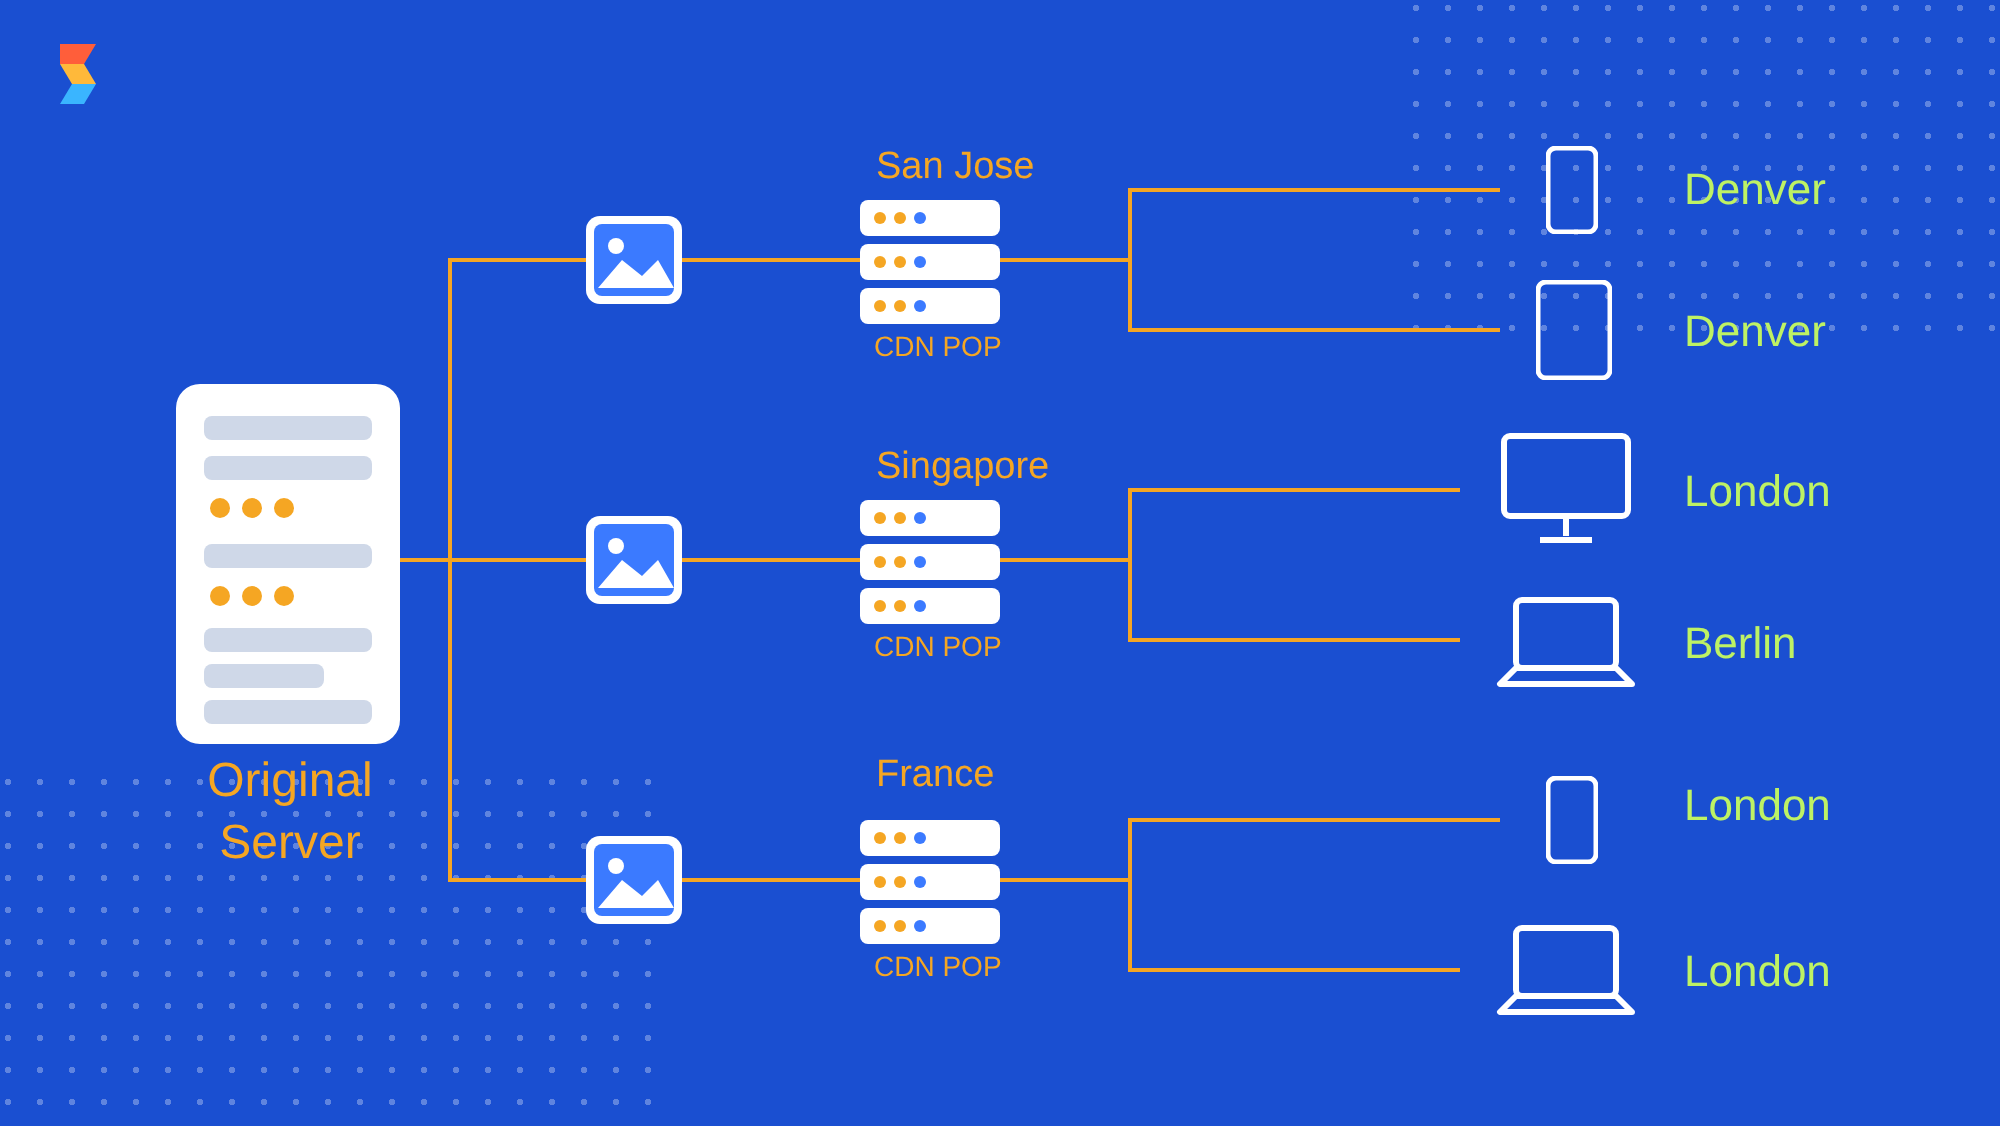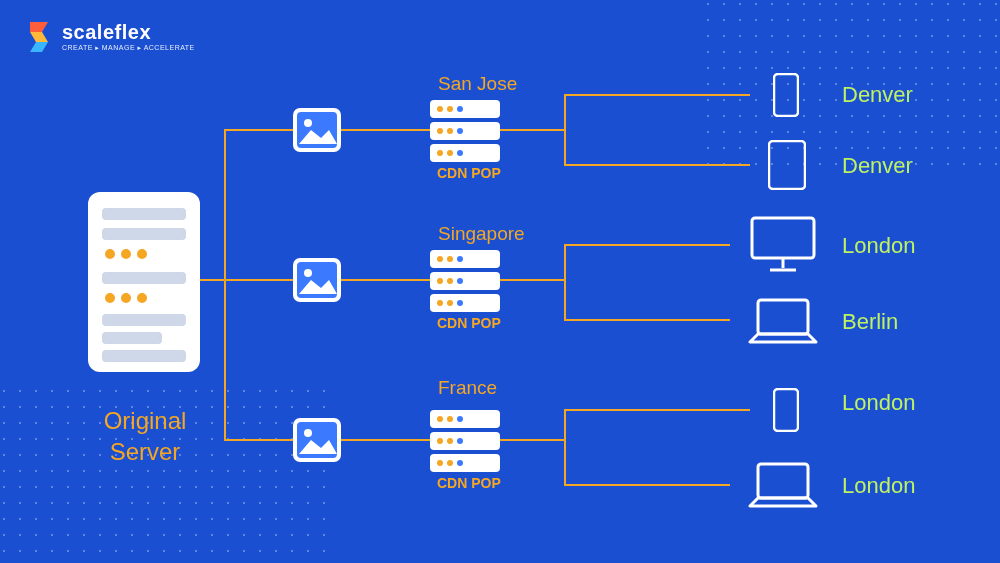--- a/index.html
+++ b/index.html
@@ -28,47 +28,43 @@
     gap: 8px;
   }
   .brand-text { color: #fff; }
   .brand-name { font-size: 20px; font-weight: 600; letter-spacing: 0.5px; }
   .brand-tag { font-size: 7px; letter-spacing: 0.5px; opacity: 0.9; }
 
   .orange { color: #f5a623; }
   .white { color: #bef264; }
   .label-large { font-size: 24px; text-align: center; line-height: 1.3; }
   .label-mid { font-size: 19px; }
-  .label-small { font-size: 14px; font-weight: bold; }
-
-  .origin-label { position: absolute; left: 85px; top: 375px; width: 120px; margin-top: 30px; }
+  .label-small { font-size: 14px; }
+
+  .origin-label { position: absolute; left: 85px; top: 375px; width: 120px; }
   .dev-label { position: absolute; left: 842px; font-size: 22px; }
 
   .pop-title { position: absolute; left: 438px; }
   .pop-sub { position: absolute; left: 437px; }
 
   svg.diagram { position: absolute; top: 0; left: 0; }
   .conn { stroke: #f5a623; stroke-width: 2; fill: none; }
 </style>
 </head>
 <body>
 
 <div class="dots-bl"></div>
 <div class="dots-tr"></div>
 
 <div class="brand">
   <svg width="30" height="36">
     <path d="M6 4 L24 4 L18 14 L6 14 Z" fill="#ff5e3a"></path>
     <path d="M6 14 L18 14 L24 24 L12 24 Z" fill="#ffb93a"></path>
     <path d="M12 24 L24 24 L18 34 L6 34 Z" fill="#3ab5ff"></path>
   </svg>
-  <div class="brand-text">
-    <div class="brand-name">scaleflex</div>
-    <div class="brand-tag">CREATE ▸ MANAGE ▸ ACCELERATE</div>
-  </div>
 </div>
 
 <svg class="diagram" width="1000" height="563">
 
   <path class="conn" d="M192 280 L225 280 L225 130 L295 130"></path>
   <path class="conn" d="M192 280 L225 280 L295 280"></path>
   <path class="conn" d="M192 280 L225 280 L225 440 L295 440"></path>
 
   <path class="conn" d="M340 130 L430 130"></path>
   <path class="conn" d="M340 280 L430 280"></path>

